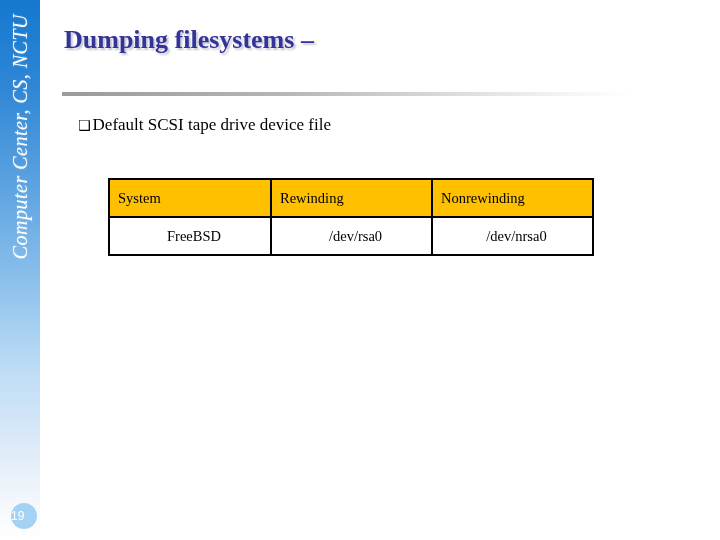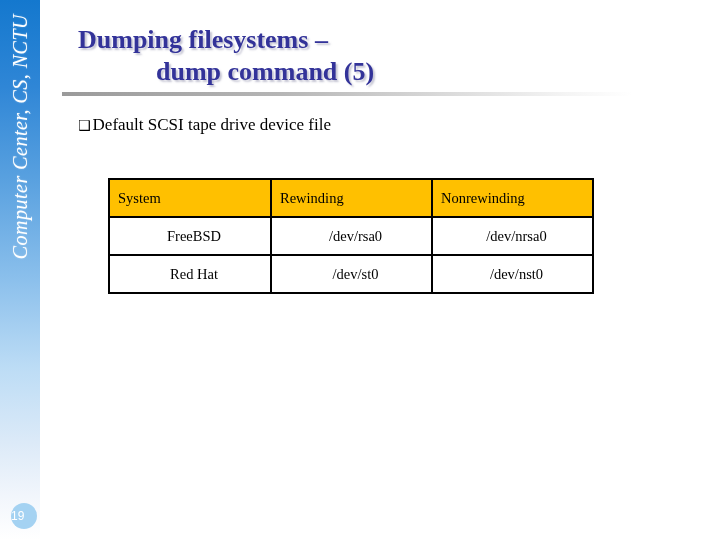--- a/index.html
+++ b/index.html
@@ -68,21 +68,21 @@
     align-items: center;
     justify-content: flex-start;
     color: #ffffff;
     font-family: "Liberation Sans", sans-serif;
     font-size: 12px;
   }
 
   
   #title-block {
     position: absolute;
-    left: 78px;
+    left: 64px;
     top: 24px;
     width: 560px;
     color: #333399;
     font-family: "Liberation Serif", "DejaVu Serif", serif;
     font-weight: bold;
     font-size: 26px;
     line-height: 32px;
     text-shadow: 2px 2px 2px rgba(150,150,175,0.55);
   }
   #title-line-1 { display: block; text-align: left; }
@@ -158,21 +158,20 @@
   <div id="sidebar">
     <div id="sidebar-label">Computer Center, CS, NCTU</div>
   </div>
 
   <div id="page-badge">
     <span>19</span>
   </div>
 
   <div id="title-block">
     <span id="title-line-1">Dumping filesystems –</span>
-    <span id="title-line-2">dump command (5)</span>
   </div>
 
   <div id="title-rule"></div>
 
   <div id="bullet-row">
     <span id="bullet-glyph">❑</span>
     <span>Default SCSI tape drive device file</span>
   </div>
 
   <table id="device-table">
@@ -187,21 +186,16 @@
         <th>Rewinding</th>
         <th>Nonrewinding</th>
       </tr>
     </thead>
     <tbody>
       <tr>
         <td>FreeBSD</td>
         <td>/dev/rsa0</td>
         <td>/dev/nrsa0</td>
       </tr>
-      <tr>
-        <td>Red Hat</td>
-        <td>/dev/st0</td>
-        <td>/dev/nst0</td>
-      </tr>
     </tbody>
   </table>
 
 </div>
 
 </body></html>

